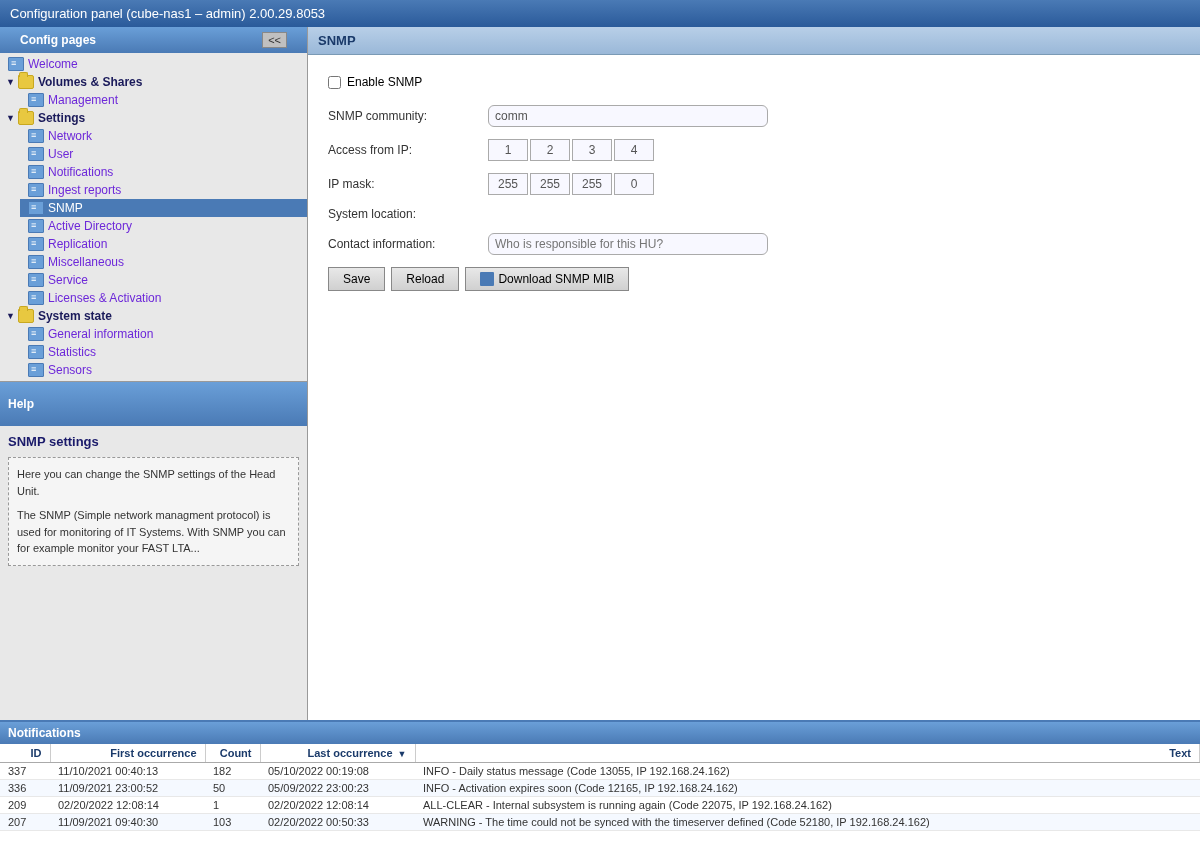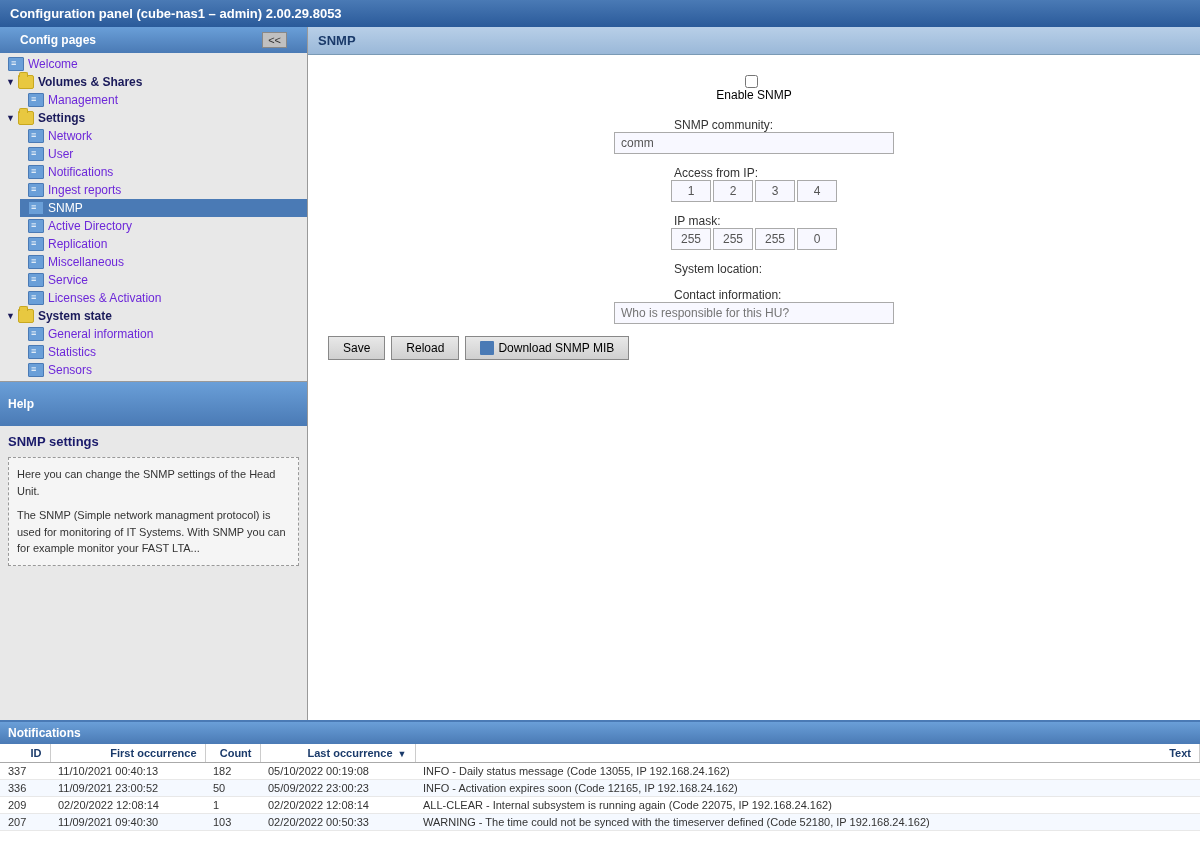--- a/index.html
+++ b/index.html
@@ -3,21 +3,21 @@
   <meta charset="utf-8">
   <style>
     * { box-sizing: border-box; margin: 0; padding: 0; }
     body { font-family: Arial, sans-serif; font-size: 12px; background: #d4d0c8; }
 
     #title-bar {
       background: linear-gradient(to bottom, #4a7ab5, #2a5a9a);
       color: white;
       padding: 6px 10px;
       font-size: 13px;
-      font-weight: bold;
+      font-weight: normal;
     }
 
     #main-container {
       display: flex;
       height: calc(855px - 22px - 140px);
     }
 
     #sidebar {
       width: 308px;
       min-width: 308px;
@@ -187,21 +187,20 @@
     }
 
     #snmp-form {
       padding: 20px;
     }
 
     .form-row {
       display: flex;
       align-items: center;
       margin-bottom: 12px;
-      flex-direction: column;
     }
 
     .form-label {
       width: 160px;
       color: #333;
       font-size: 12px;
     }
 
     .checkbox-row {
       margin-bottom: 16px;
@@ -210,20 +209,21 @@
     .form-input {
       border: 1px solid #aaa;
       padding: 3px 6px;
       font-size: 12px;
       background: #f8f8ff;
       color: #555;
     }
 
     .form-input-wide {
       width: 280px;
+      border-radius: 6px;
     }
 
     .ip-group {
       display: flex;
       gap: 2px;
     }
 
     .ip-octet {
       width: 40px;
       border: 1px solid #aaa;

